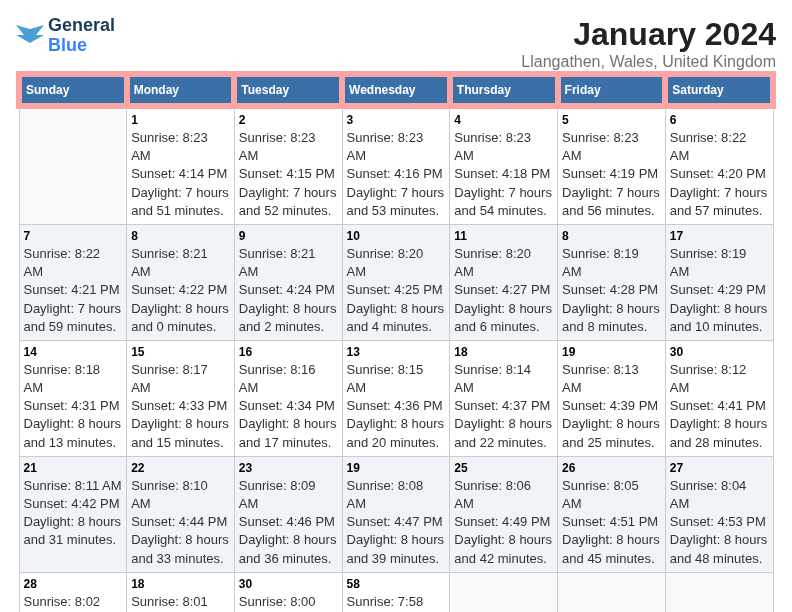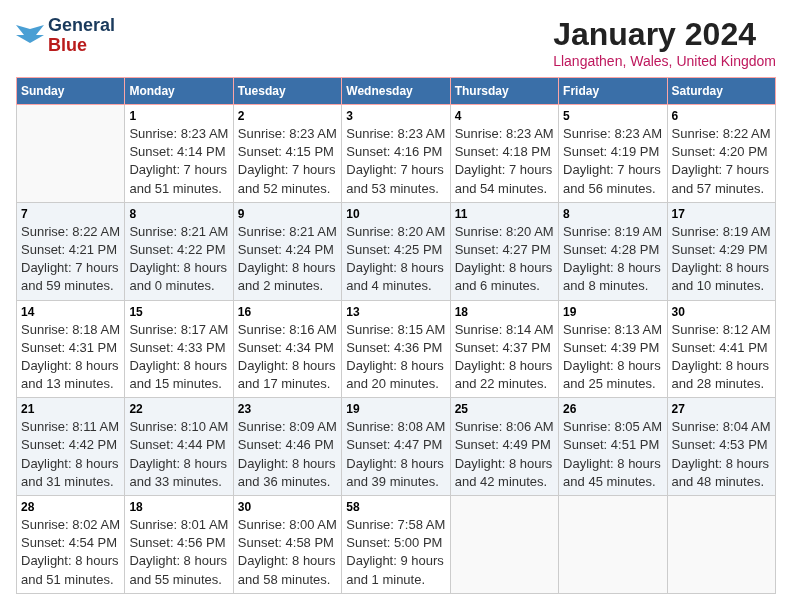--- a/index.html
+++ b/index.html
@@ -7,64 +7,64 @@
       font-family: Arial, sans-serif;
       background: #fff;
       width: 792px;
       min-height: 612px;
       padding: 16px;
     }
     .header {
       display: flex;
       align-items: flex-start;
       justify-content: space-between;
-      margin-bottom: 8px;
     }
     .logo {
       display: flex;
       align-items: center;
       gap: 4px;
     }
     .logo-text {
       font-size: 18px;
       font-weight: bold;
       color: #1a3a5c;
       line-height: 1.1;
     }
     .logo-text span {
-      color: #b91c1c;
+      color: #3b82f6;
     }
     .logo-bird {
       width: 28px;
       height: 22px;
     }
     .title-block {
+      text-align: right;
     }
     .month-title {
       font-size: 32px;
       font-weight: bold;
       color: #222;
     }
     .location {
-      font-size: 14px;
-      color: #be185d;
+      font-size: 16px;
+      color: #737373;
     }
     table {
       width: 100%;
       border-collapse: collapse;
       font-size: 10.5px;
     }
     thead tr th {
       background: #3a6fa8;
       color: #fff;
       padding: 6px 4px;
       text-align: left;
       font-size: 12px;
       font-weight: bold;
-      border: 1px solid #fca5a5;
+      border: 6px solid #fca5a5;
     }
     tbody tr td {
       border: 1px solid #ccc;
       padding: 4px 4px;
       vertical-align: top;
       width: 108px;
       min-height: 70px;
       background: #fff;
     }
     tbody tr:nth-child(even) td {

